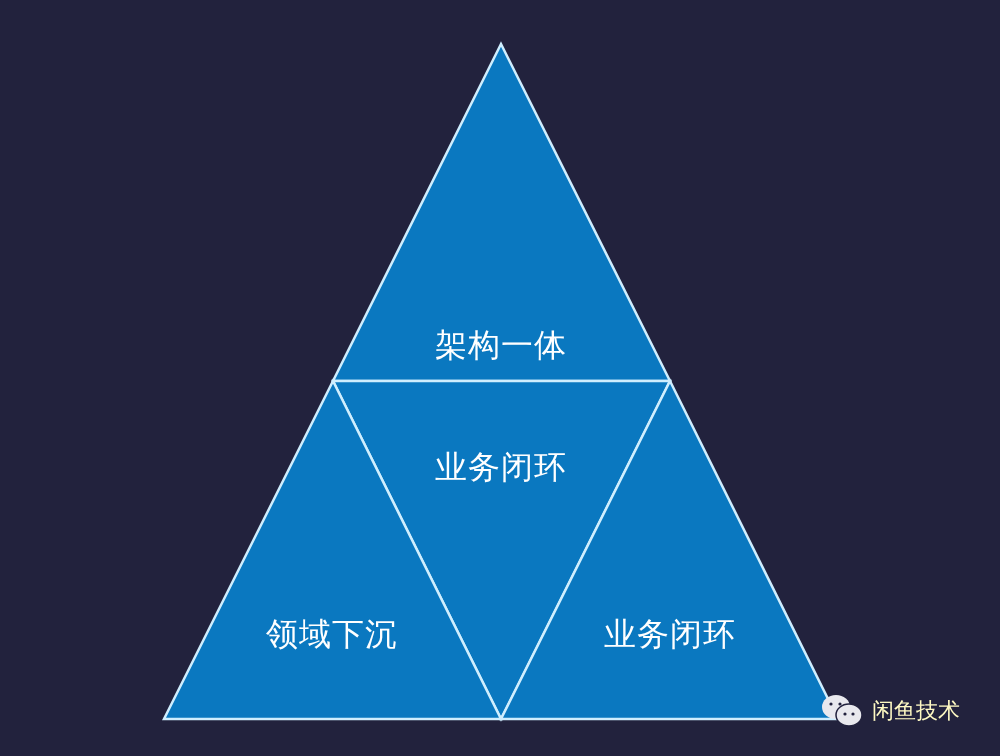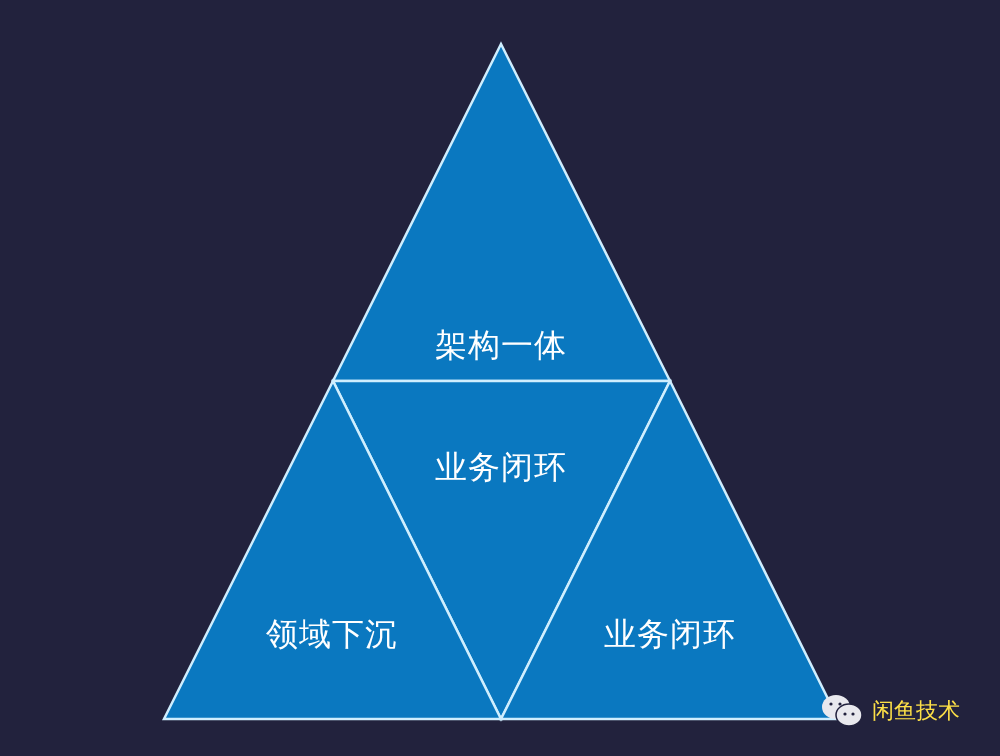--- a/index.html
+++ b/index.html
@@ -1,20 +1,20 @@
 <!DOCTYPE html>
 <html><head>
 <meta charset="utf-8">
 <style>
   html, body { margin:0; padding:0; }
   body { width:1000px; height:756px; background:#22223d; position:relative; overflow:hidden; font-family:"DejaVu Sans", sans-serif; }
   #diagram { position:absolute; left:0; top:0; }
   .label { position:absolute; color:#ffffff; font-size:32px; text-align:center; width:200px; letter-spacing:1px; }
   #watermark { position:absolute; left:820px; top:693px; display:flex; align-items:center; }
-  #watermark .wm-text { color:#fde047; font-size:22px; margin-left:8px; }
+  #watermark .wm-text { color:#fef9c3; font-size:22px; margin-left:8px; }
 </style>
 </head>
 <body>
 
 <svg id="diagram" width="1000" height="756">
   <g fill="#0a78c0" stroke="#cfeefe" stroke-width="2.5" stroke-linejoin="miter">
     <polygon points="501,44 670,381 333,381"></polygon>
     <polygon points="333,381 670,381 501,719"></polygon>
     <polygon points="333,381 501,719 164,719"></polygon>
     <polygon points="670,381 838,719 501,719"></polygon>

